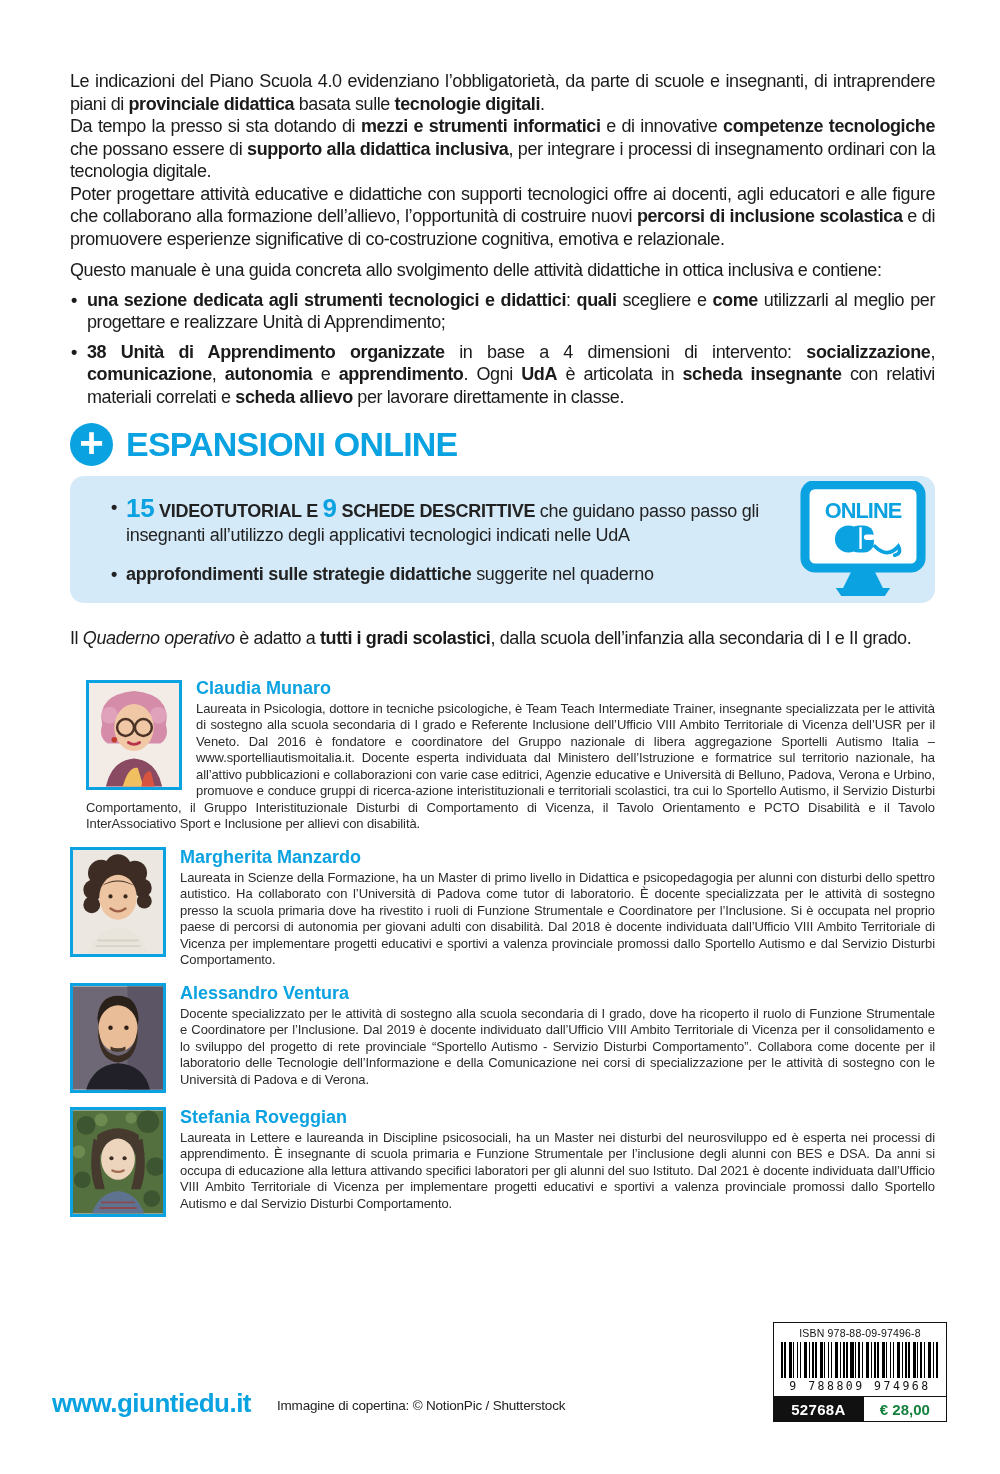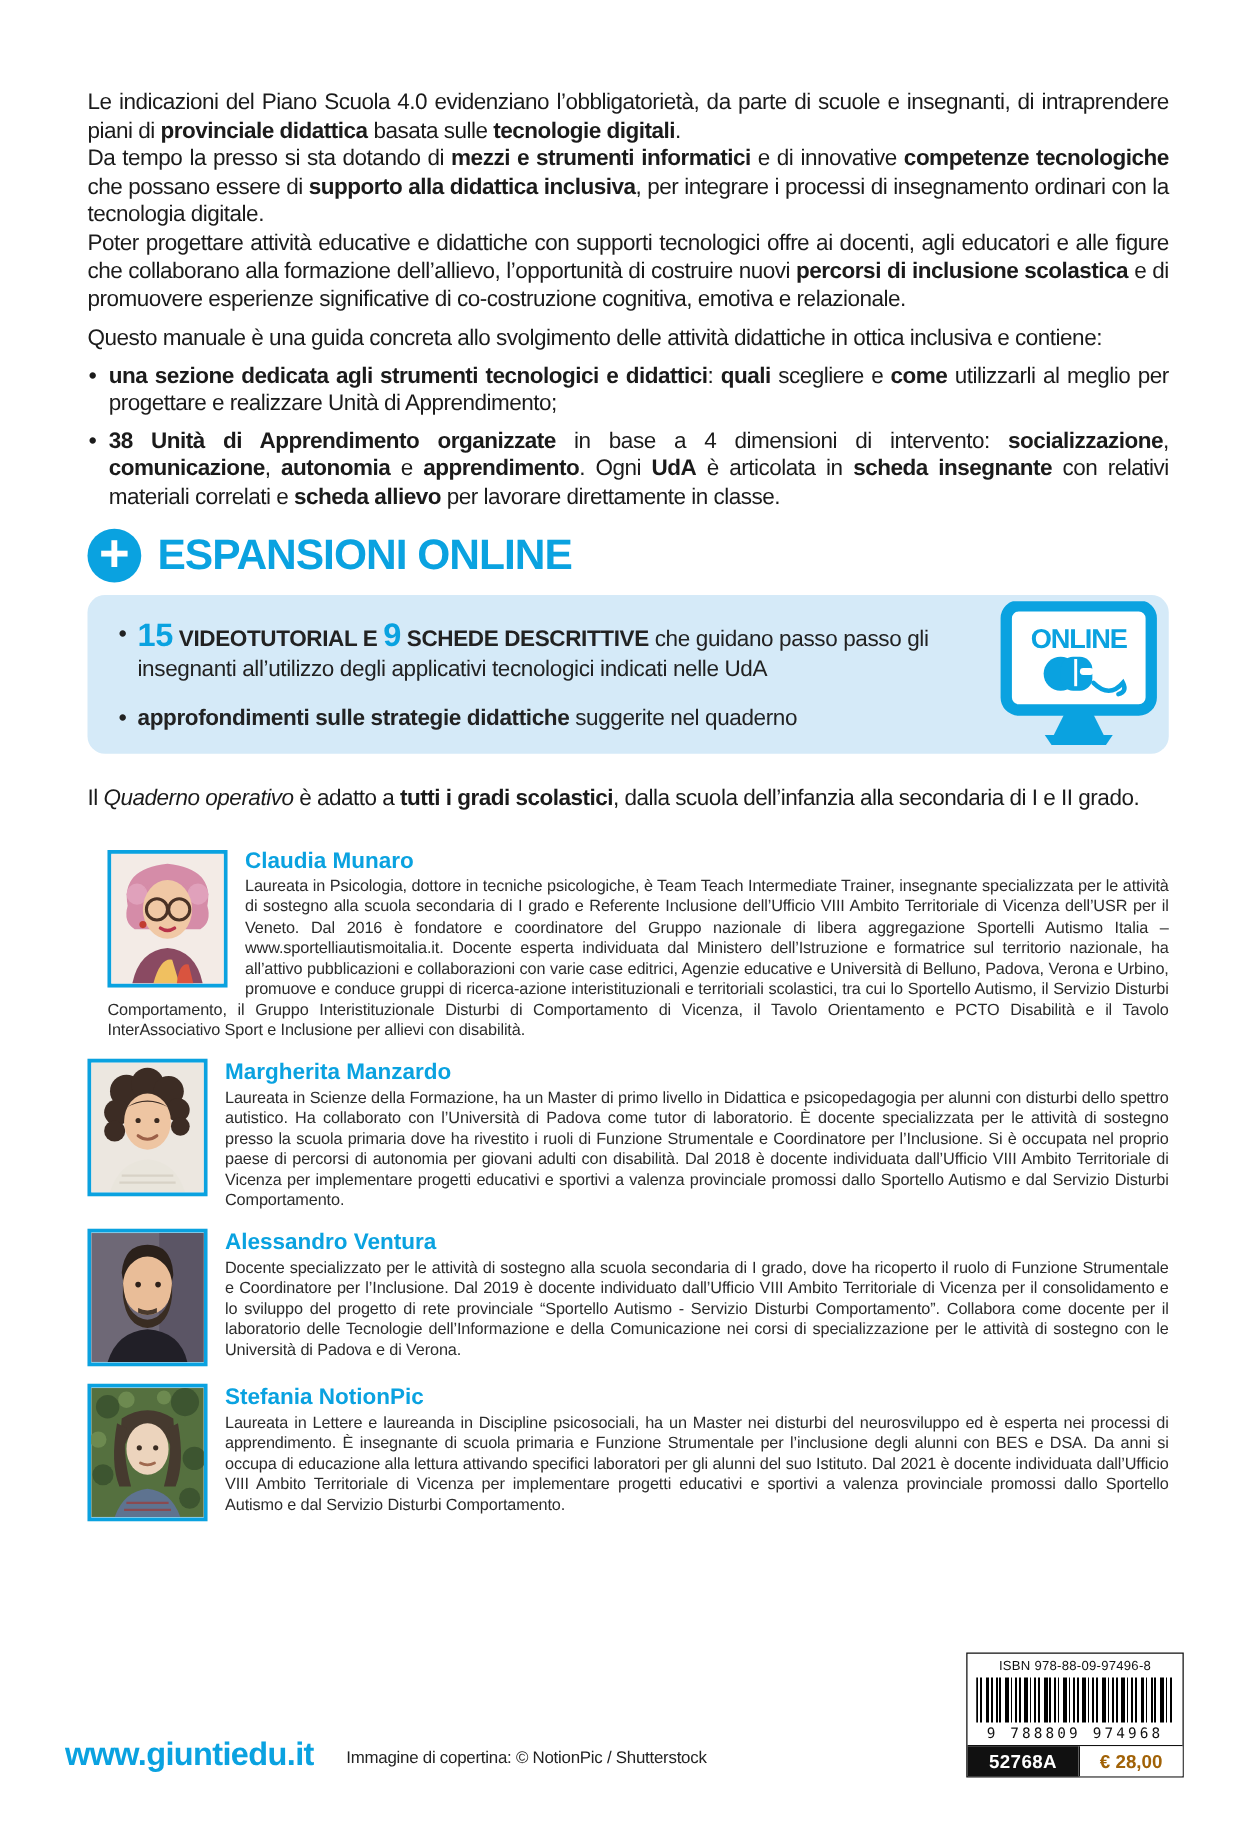--- a/index.html
+++ b/index.html
@@ -31,21 +31,21 @@
   .exp-header{display:flex;align-items:center;gap:13px;margin:15px 0 10px 0;}
   .plus-circle{
     width:43px;height:43px;border-radius:50%;background:var(--accent);color:#fff;
     font-size:42px;font-weight:bold;display:flex;align-items:center;justify-content:center;
     line-height:0;padding-bottom:3px;box-sizing:border-box;flex:0 0 auto;
   }
   .exp-title{color:var(--accent);font-size:34px;font-weight:bold;letter-spacing:-0.8px;}
 
   .exp-box{
     position:relative;background:var(--boxbg);border-radius:14px;
-    padding:19px 175px 17px 24px;
+    padding:19px 175px 17px 40px;
   }
   .exp-box .bullet{
     position:relative;padding-left:16px;font-size:18px;line-height:24px;
     letter-spacing:-0.3px;color:#222;
   }
   .exp-box .bullet::before{content:"\2022";position:absolute;left:1px;font-weight:bold;}
   .exp-box .bullet + .bullet{margin-top:15px;}
   .monitor{position:absolute;right:8px;top:5px;width:128px;height:116px;}
 
   .quaderno{margin-top:24px;}
@@ -84,21 +84,21 @@
       #000 7.5px,#000 10.5px,#fff 10.5px,#fff 12px,
       #000 12px,#000 13px,#fff 13px,#fff 15.5px);
   }
   .digits{font-family:"DejaVu Sans Mono",monospace;font-size:11.5px;letter-spacing:2.5px;padding:1px 0 3px 0;color:#111;}
   .code-row{display:flex;height:24px;border-top:1px solid #111;}
   .code-cell{
     flex:1.08;background:#111;color:#fff;font-weight:bold;font-size:15px;
     display:flex;align-items:center;justify-content:center;letter-spacing:0.3px;
   }
   .price-cell{
-    flex:1;background:#fff;color:#a16207;font-weight:bold;font-size:15px;
+    flex:1;background:#fff;color:#15803d;font-weight:bold;font-size:15px;
     display:flex;align-items:center;justify-content:center;border-left:1px solid #111;
   }
 </style>
 </head>
 <body>
 
 <div class="page">
   <div class="content">
 
     <p class="body-text"><span>Le indicazioni del Piano Scuola 4.0 evidenziano l’obbligatorietà, da parte di scuole e insegnanti, di intraprendere piani di </span><span class="b">provinciale didattica</span><span> basata sulle </span><span class="b">tecnologie digitali</span><span>.</span></p>
@@ -223,21 +223,21 @@
         <path d="M22 30 Q16 64 24 84 L34 84 Q26 54 30 34 Z" fill="#463a2f"></path>
         <path d="M74 30 Q80 64 72 84 L62 84 Q70 54 66 34 Z" fill="#463a2f"></path>
         <ellipse cx="48" cy="52" rx="18" ry="22" fill="#ecd4bd"></ellipse>
         <circle cx="41" cy="51" r="2.2" fill="#3a2c22"></circle>
           <circle cx="55" cy="51" r="2.2" fill="#3a2c22"></circle>
         <path d="M42 64 Q48 67 54 64" stroke="#a06a50" stroke-width="2.4" fill="none" stroke-linecap="round"></path>
         <path d="M20 110 Q28 88 48 86 Q68 88 76 110 Z" fill="#5e7390"></path>
         <path d="M30 98 h36 M28 104 h40" stroke="#8a4a50" stroke-width="2" fill="none"></path>
       </svg>
       <div class="author-text">
-        <div class="author-name">Stefania NotionPic</div>
+        <div class="author-name">Stefania Roveggian</div>
         <div class="bio">Laureata in Lettere e laureanda in Discipline psicosociali, ha un Master nei disturbi del neurosviluppo ed è esperta nei processi di apprendimento. È insegnante di scuola primaria e Funzione Strumentale per l’inclusione degli alunni con BES e DSA. Da anni si occupa di educazione alla lettura attivando specifici laboratori per gli alunni del suo Istituto. Dal 2021 è docente individuata dall’Ufficio VIII Ambito Territoriale di Vicenza per implementare progetti educativi e sportivi a valenza provinciale promossi dallo Sportello Autismo e dal Servizio Disturbi Comportamento.</div>
       </div>
     </div>
 
   </div>
 
   <div class="barcode-box">
     <div class="isbn">ISBN 978-88-09-97496-8</div>
     <div class="bars"></div>
     <div class="digits">9 788809 974968</div>

